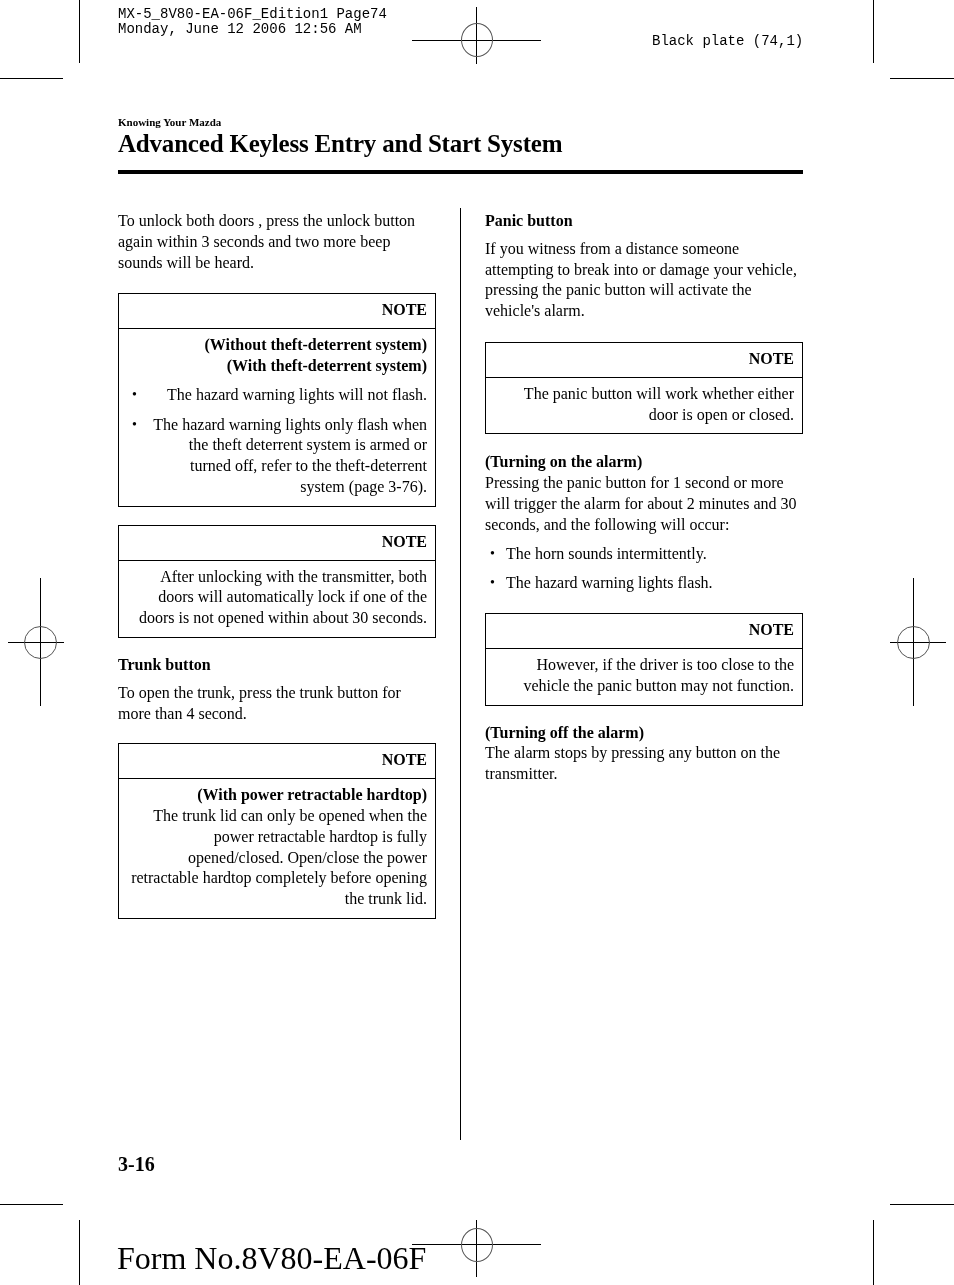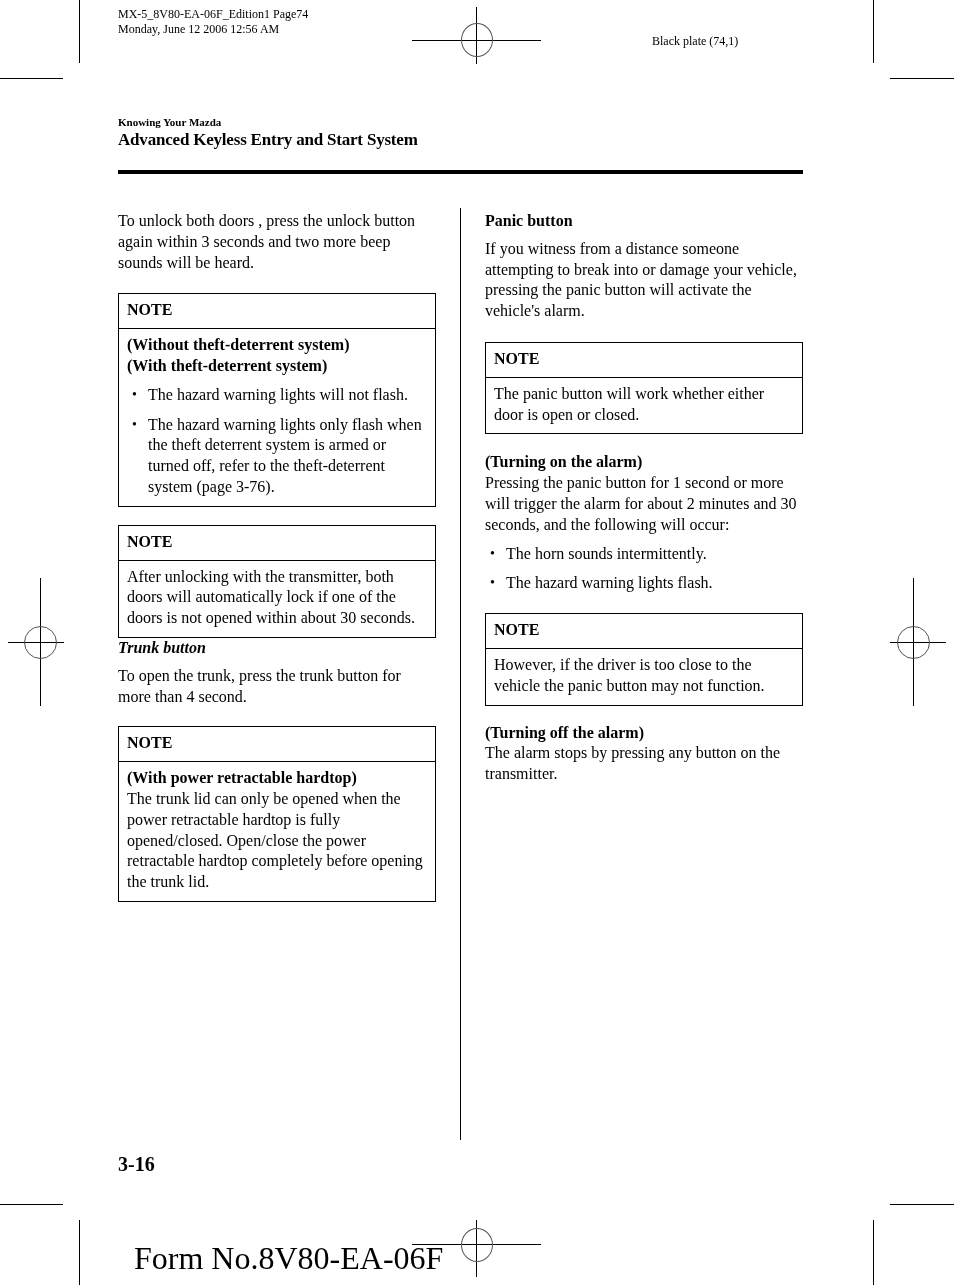--- a/index.html
+++ b/index.html
@@ -1,37 +1,37 @@
 <!DOCTYPE html>
 <html><head>
   <meta charset="utf-8">
   <style>
     html, body { margin:0; padding:0; background:#fff; }
     body { width:954px; height:1285px; position:relative; overflow:hidden; font-family:"Liberation Serif", serif; color:#000; }
     .abs { position:absolute; }
     .hline { position:absolute; height:1px; background:#000; }
     .vline { position:absolute; width:1px; background:#000; }
     .circle { position:absolute; border:1px solid #555; border-radius:50%; box-sizing:border-box; }
-    .slug { font-size:12px; line-height:15px; }
+    .slug { font-size:14px; line-height:15px;font-family:Liberation Mono, monospace; }
     .section { font-size:11px; font-weight:bold; }
-    .title { font-size:17px; font-weight:bold; letter-spacing:-0.2px; }
+    .title { font-size:25px; font-weight:bold; letter-spacing:-0.2px; }
     .rule { position:absolute; left:118px; width:685px; height:4px; background:#000; top:170px; }
     .col { position:absolute; width:318px; font-size:16px; line-height:20.8px; }
     .p { margin:0 0 0 0; }
     .h { font-weight:bold; }
-    .note { border:1px solid #000; margin:0; }
+    .note { border:1px solid #000; margin:0;text-align:right; }
     .note-head { font-weight:bold; border-bottom:1px solid #000; padding:6px 8px 7px 8px; }
     .note-body { padding:6px 8px 8px 8px; }
     ul.b { list-style:none; margin:8px 0 0 0; padding:0; }
     ul.b li { position:relative; padding-left:21px; margin-bottom:9px; }
     ul.b li:last-child { margin-bottom:0; }
     ul.b li::before { content:"\2022"; position:absolute; left:5px; font-size:14px; }
     .divider { position:absolute; left:460px; top:208px; width:1px; height:932px; background:#000; }
     .pagenum { font-size:20px; font-weight:bold; }
-    .form { font-size:32px;margin-left:17px; }
+    .form { font-size:32px; }
   </style>
 </head>
 <body>
 
 <div class="vline" style="left:79px;top:0;height:63px;"></div>
 <div class="vline" style="left:873px;top:0;height:63px;"></div>
 <div class="hline" style="left:0;top:78px;width:63px;"></div>
 <div class="hline" style="left:890px;top:78px;width:64px;"></div>
 <div class="hline" style="left:0;top:1204px;width:63px;"></div>
 <div class="hline" style="left:890px;top:1204px;width:64px;"></div>
@@ -82,21 +82,21 @@
         <li>The hazard warning lights only flash when the theft deterrent system is armed or turned off, refer to the theft-deterrent system (page 3-76).</li>
       </ul>
     </div>
   </div>
 
   <div class="note" style="margin-top:18px;">
     <div class="note-head">NOTE</div>
     <div class="note-body">After unlocking with the transmitter, both doors will automatically lock if one of the doors is not opened within about 30 seconds.</div>
   </div>
 
-  <div class="h" style="margin-top:0;font-style:italic;">Trunk button</div>
+  <div class="h" style="margin-top:17px;">Trunk button</div>
   <p class="p" style="margin-top:7px;">To open the trunk, press the trunk button for more than 4 second.</p>
 
   <div class="note" style="margin-top:19px;">
     <div class="note-head">NOTE</div>
     <div class="note-body">
       <div class="h">(With power retractable hardtop)</div>
       <div>The trunk lid can only be opened when the power retractable hardtop is fully opened/closed. Open/close the power retractable hardtop completely before opening the trunk lid.</div>
     </div>
   </div>
 </div>

